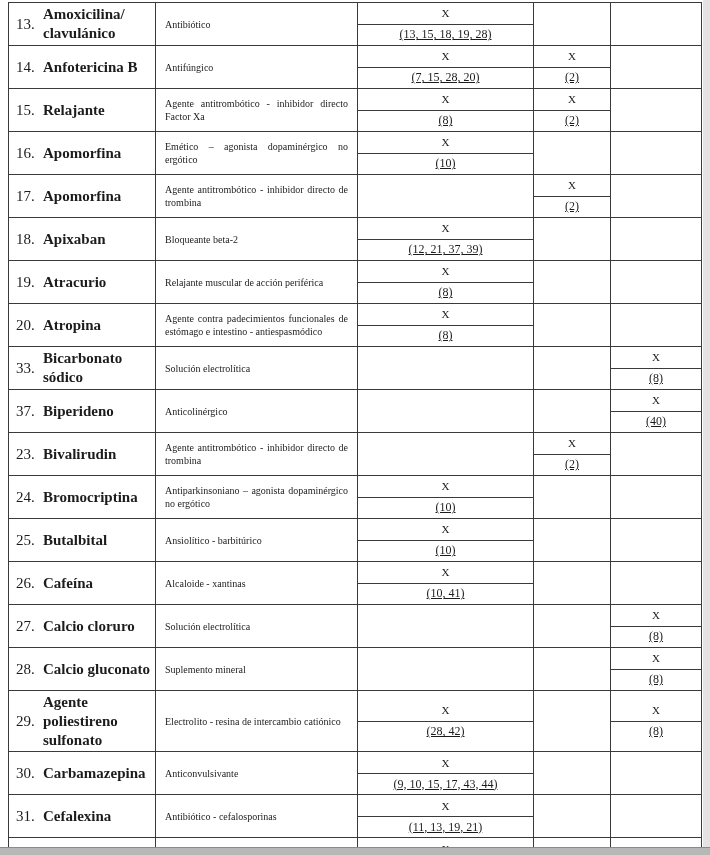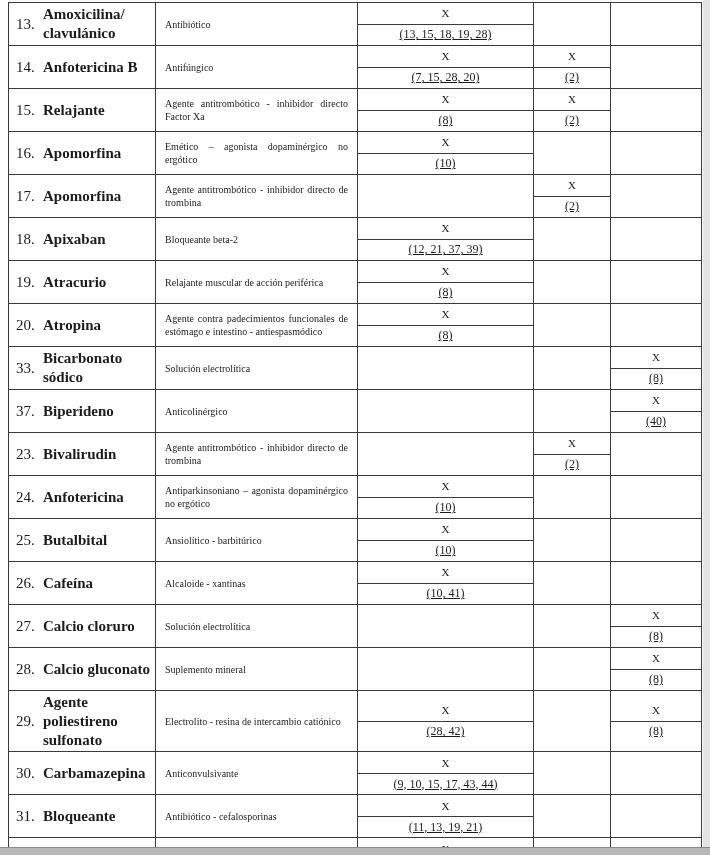--- a/index.html
+++ b/index.html
@@ -331,21 +331,21 @@
               <div class="mark-x">X</div>
               <div class="mark-refs">(2)</div>
             </div>
           </td>
           <td class="mark-cell"></td>
         </tr>
         <tr class="drug-row">
           <td class="name-cell">
             <div class="name-wrap">
               <span class="num">24.</span>
-              <span class="nm">Anfotericina</span>
+              <span class="nm">Bromocriptina</span>
             </div>
           </td>
           <td class="class-cell">
             <div class="class-wrap">Antiparkinsoniano – agonista dopaminérgico no ergótico</div>
           </td>
           <td class="mark-cell">
             <div class="mark-wrap">
               <div class="mark-x">X</div>
               <div class="mark-refs">(10)</div>
             </div>
@@ -469,21 +469,21 @@
               <div class="mark-refs">(9, 10, 15, 17, 43, 44)</div>
             </div>
           </td>
           <td class="mark-cell"></td>
           <td class="mark-cell"></td>
         </tr>
         <tr class="drug-row">
           <td class="name-cell">
             <div class="name-wrap">
               <span class="num">31.</span>
-              <span class="nm">Bloqueante</span>
+              <span class="nm">Cefalexina</span>
             </div>
           </td>
           <td class="class-cell">
             <div class="class-wrap">Antibiótico - cefalosporinas</div>
           </td>
           <td class="mark-cell">
             <div class="mark-wrap">
               <div class="mark-x">X</div>
               <div class="mark-refs">(11, 13, 19, 21)</div>
             </div>

